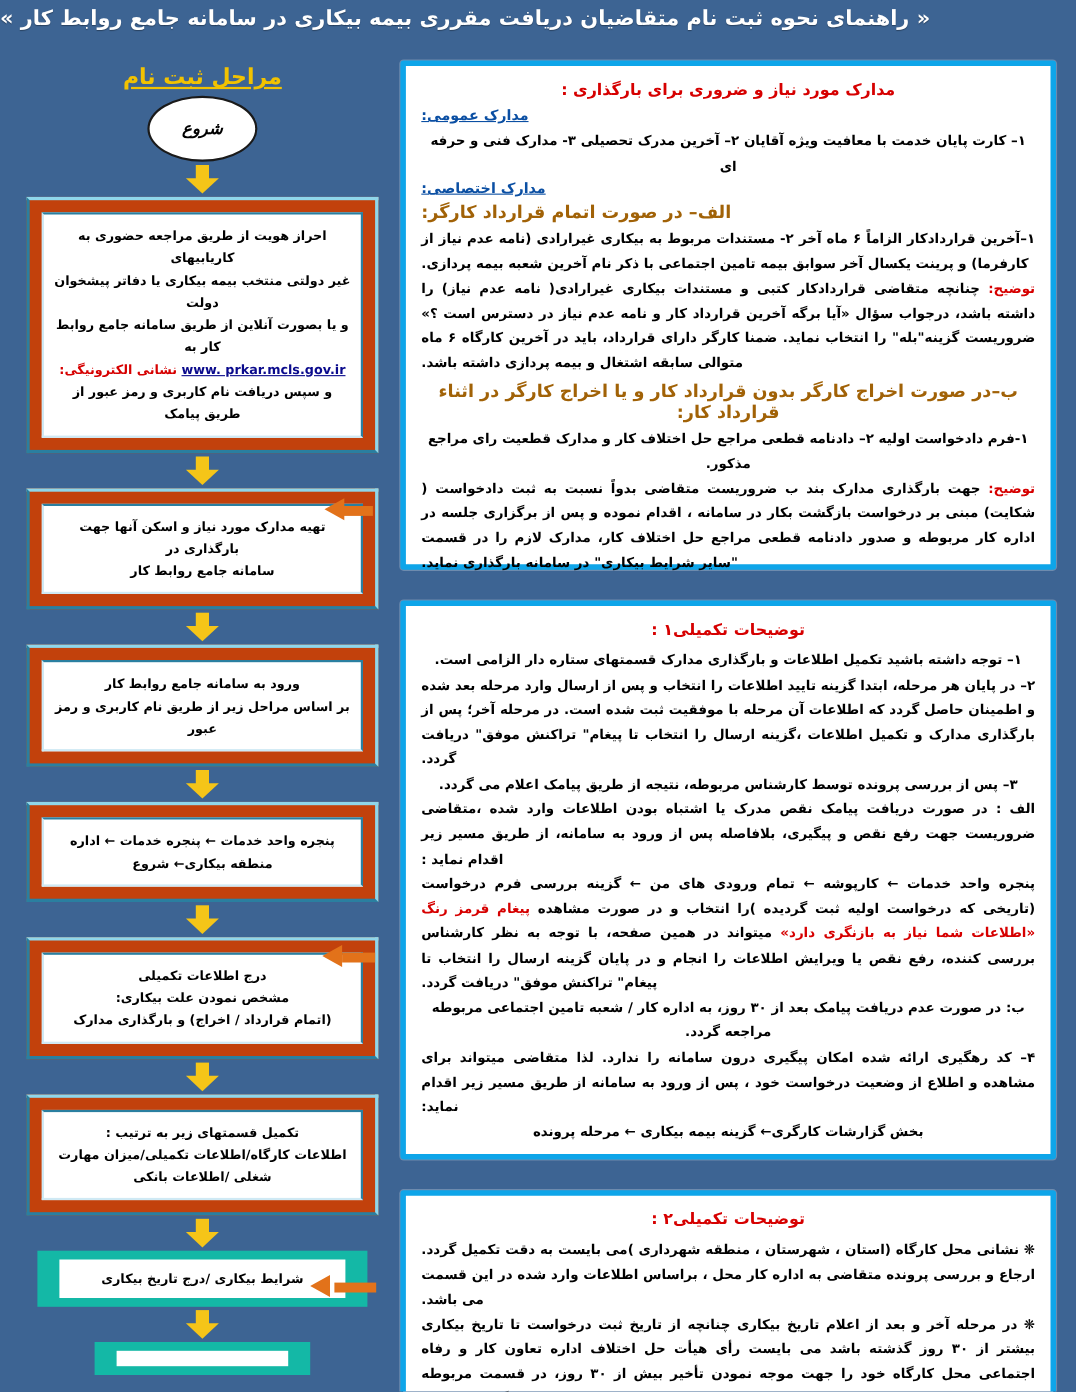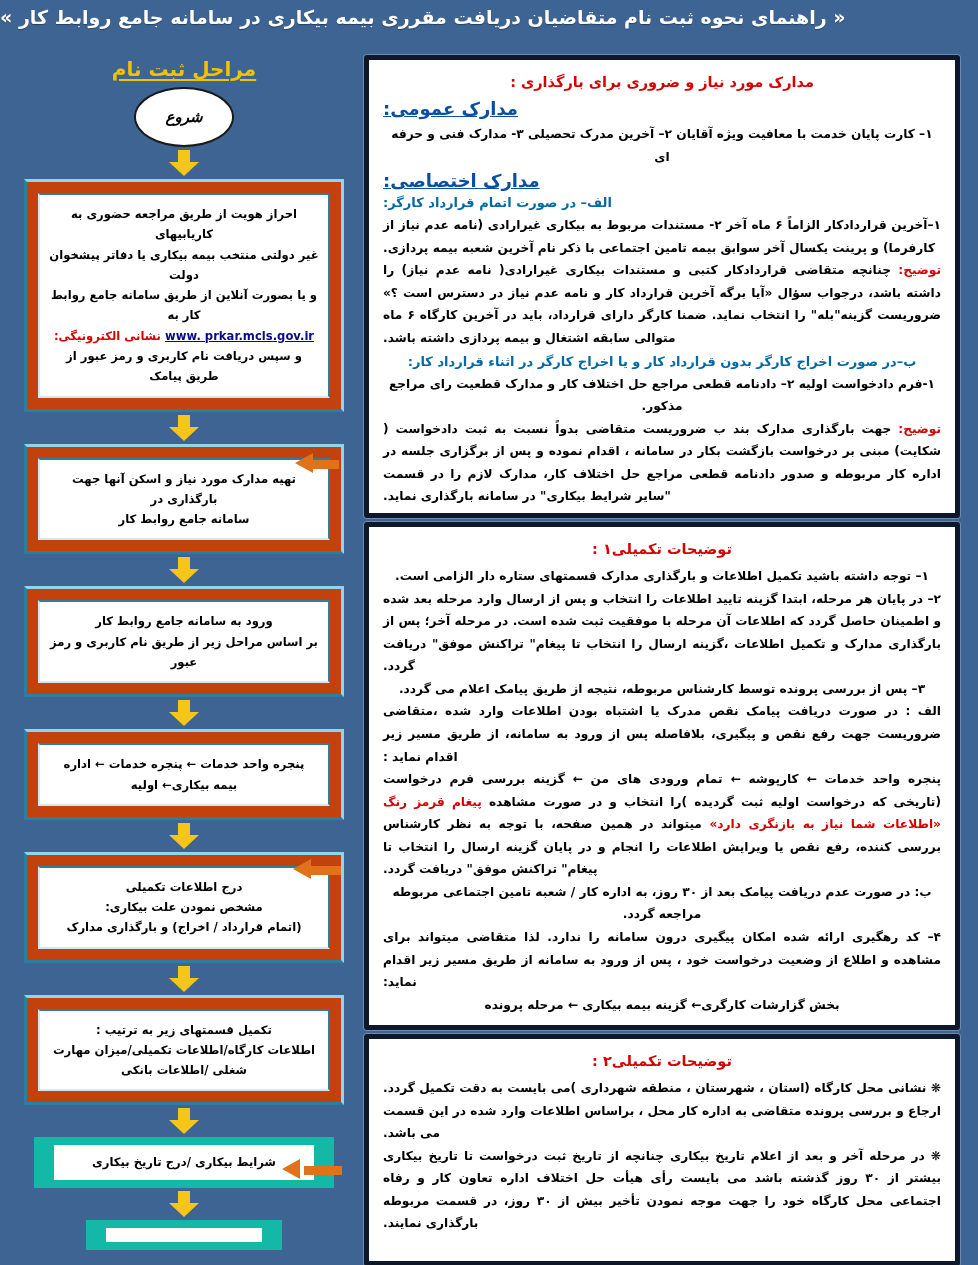--- a/index.html
+++ b/index.html
@@ -24,50 +24,50 @@
   }
 
   
   .left-col{
     position:absolute;
     top:55px; right:18px;
     width:596px;
   }
   .panel{
     background:#ffffff;
-    border:5px solid #0f172a;
+    border:5px solid #0ea5e9;
     border-radius:3px;
     box-sizing:border-box;
     padding:10px 14px 12px 14px;
-    margin-bottom:4px;
+    margin-bottom:28px;
     box-shadow:0 0 0 1px rgba(255,255,255,.25);
   }
   .panel-1{height:463px;}
   .panel-2{height:508px;}
   .panel-3{height:232px;}
 
   .sec-title{
     color:#d60000;
     font-weight:bold;
     font-size:14.5px;
     text-align:center;
     margin:4px 0 8px 0;
   }
   .sub-head{
     color:#0b4fa3;
     font-weight:bold;
-    font-size:18px;
+    font-size:13px;
     text-align:left;
     text-decoration:underline;
     margin:2px 0 4px 0;
   }
   .sub-head-red{
-    color:#0369a1;
-    font-weight:bold;
-    font-size:13px;
+    color:#a16207;
+    font-weight:bold;
+    font-size:16px;
     text-align:left;
     margin:4px 0 4px 0;
   }
   .sub-head-red.center{text-align:center;}
   .body-line{
     color:#000000;
     font-size:12.2px;
     font-weight:bold;
     line-height:1.85;
     text-align:justify;
@@ -266,21 +266,21 @@
         <div>بر اساس مراحل زیر از طریق نام کاربری و رمز عبور</div>
       </div>
     </div>
   </div>
   <div class="v-arrow"></div>
 
   <div class="proc">
     <div class="inner">
       <div class="proc-text">
         <div>پنجره  واحد خدمات ← پنجره خدمات ← اداره</div>
-        <div>بیمه بیکاری← اولیه</div>
+        <div>منطقه بیکاری← شروع</div>
       </div>
     </div>
   </div>
   <div class="v-arrow"></div>
 
   <div class="proc">
     <span class="h-arrow" style="top:8px;right:-14px;width:46px;">
       <span class="shaft" style="width:30px;"></span>
         <span class="head" style="left:-16px;"></span>
     </span>

